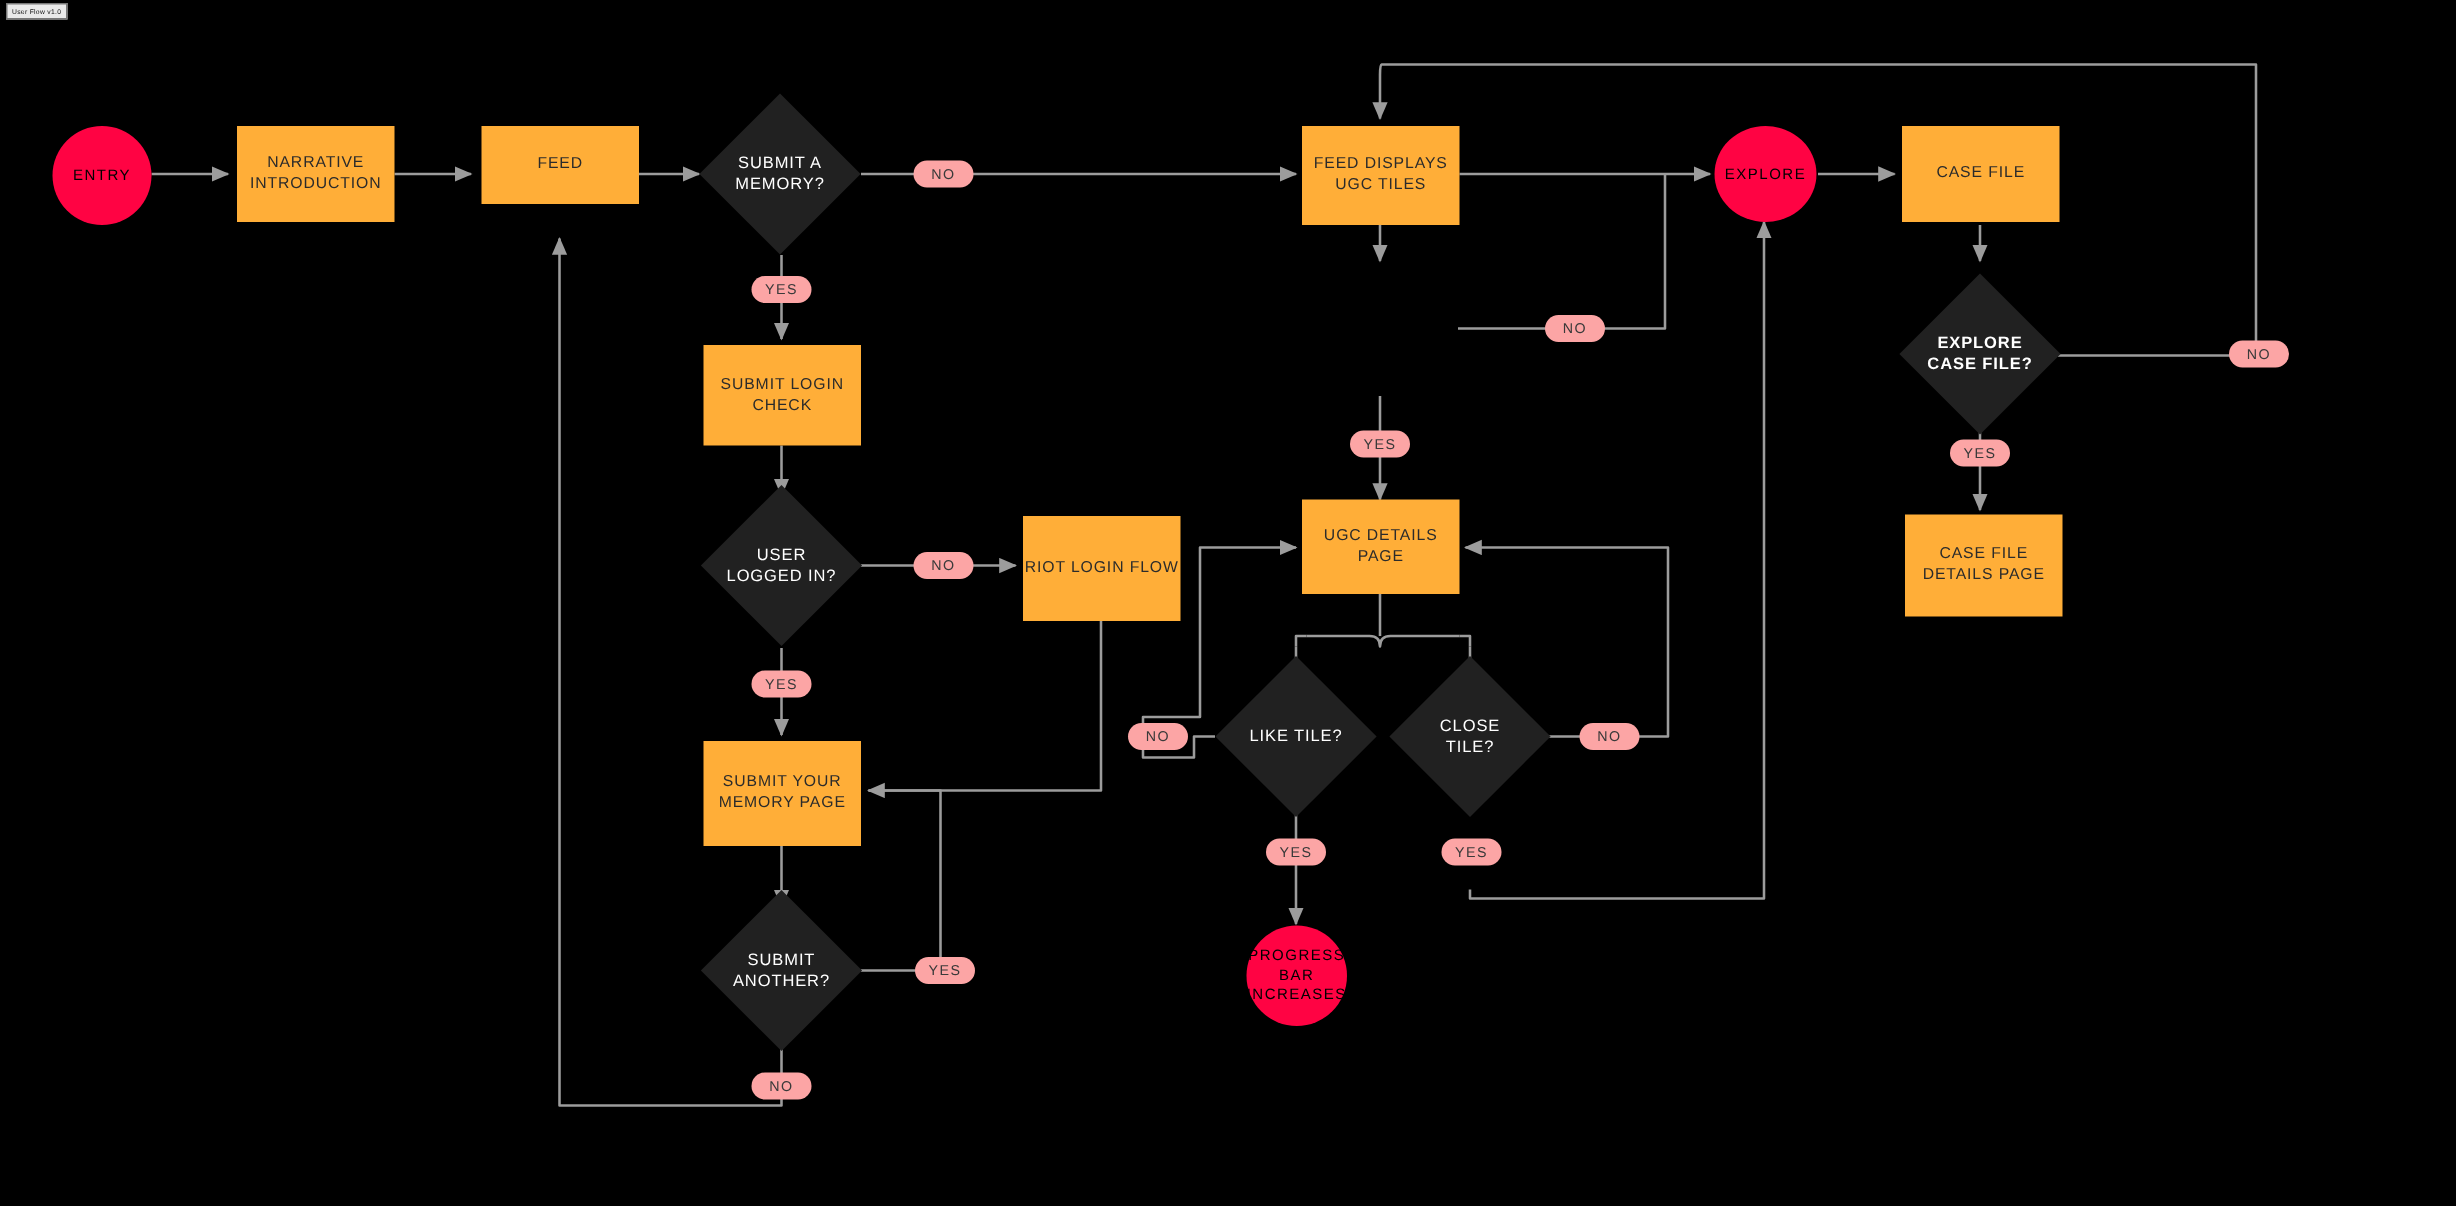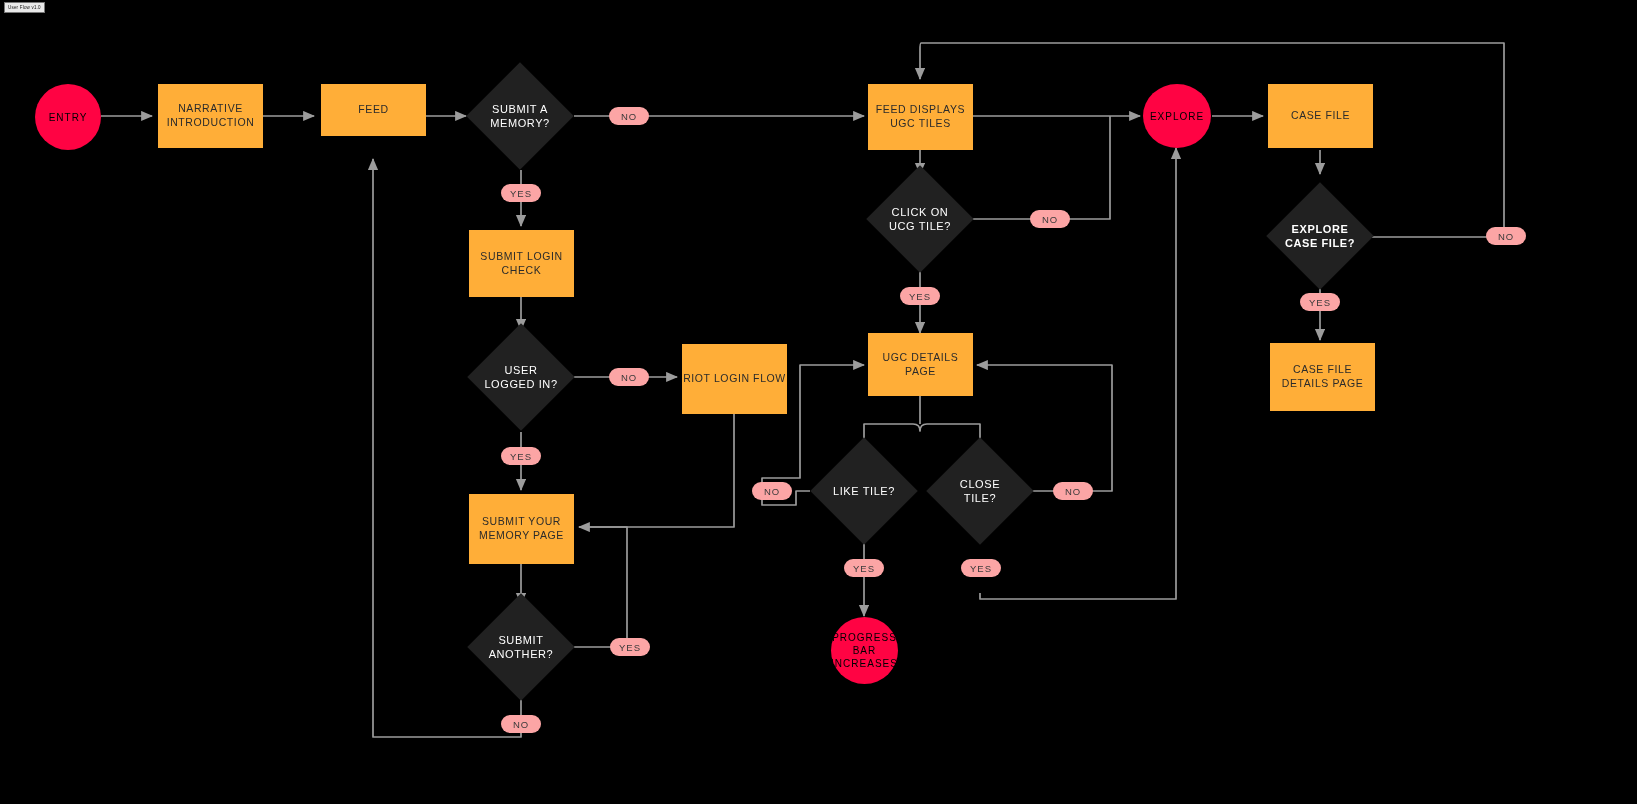--- a/index.html
+++ b/index.html
@@ -148,25 +148,20 @@
     <div class="dshape"></div>
     <span class="txt">SUBMIT
 ANOTHER?</span>
   </div>
 
   <div class="node box" style="left:868px;top:84px;width:105px;height:66px;">
     <span class="txt">FEED DISPLAYS
 UGC TILES</span>
   </div>
 
-  <div class="node diamond" style="left:882px;top:181px;width:76px;height:76px;">
-    <div class="dshape"></div>
-    <span class="txt">CLICK ON
-UCG TILE?</span>
-  </div>
 
   <div class="node box" style="left:868px;top:333px;width:105px;height:63px;text-align:center;">
     <span class="txt">UGC DETAILS PAGE</span>
   </div>
 
   <div class="node diamond" style="left:942px;top:453px;width:76px;height:76px;">
     <div class="dshape"></div>
     <span class="txt">CLOSE TILE?</span>
   </div>
 

